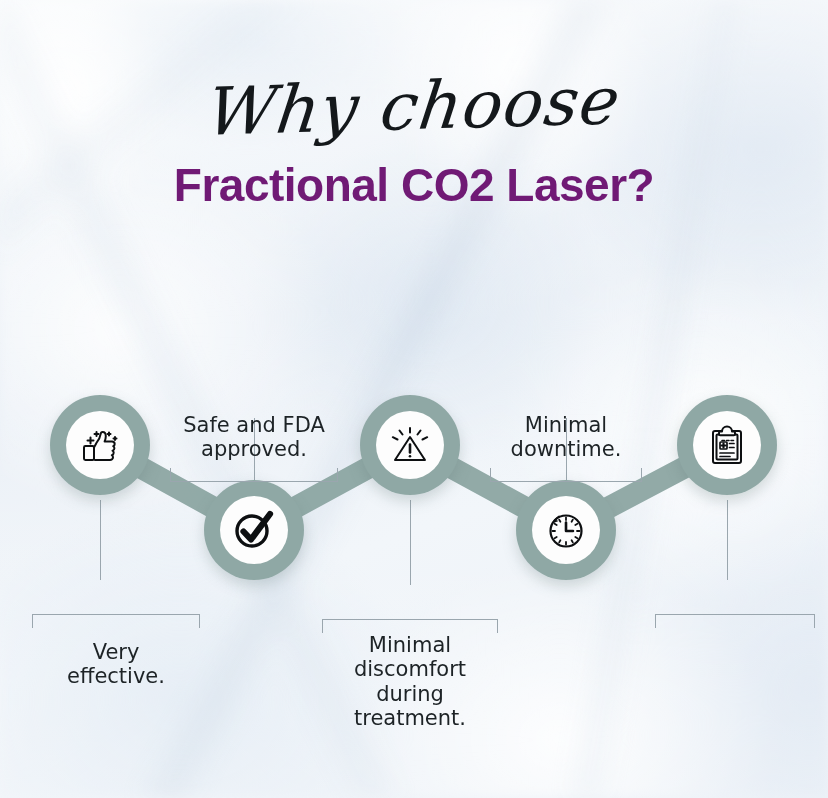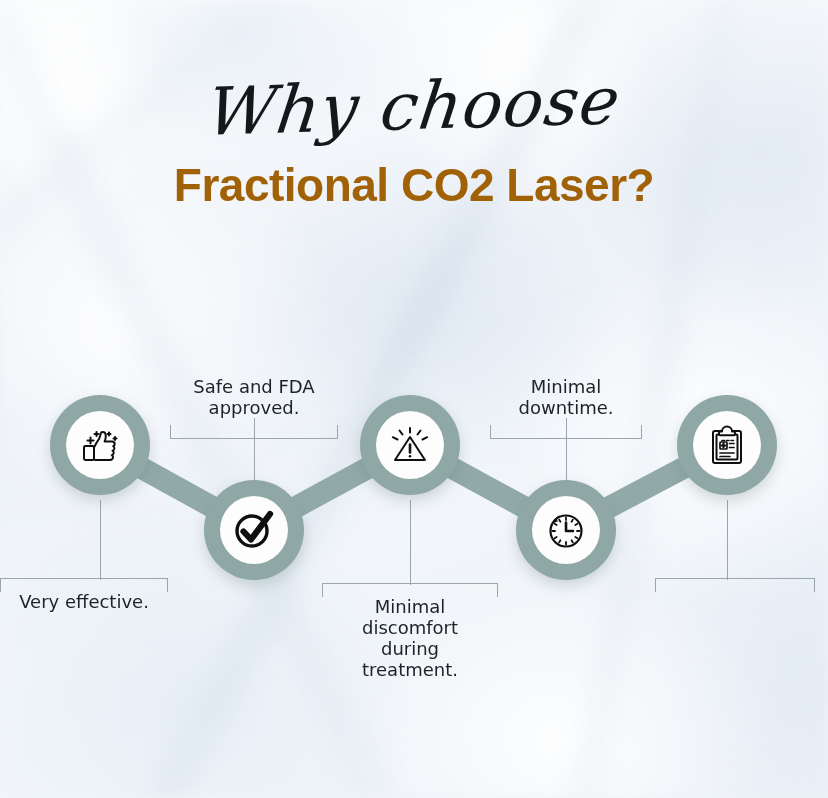--- a/index.html
+++ b/index.html
@@ -77,21 +77,21 @@
     transform-origin: 50% 50%;
     white-space: nowrap;
   }
   .title-line {
     margin-top: 22px;
     font-family: "Liberation Sans", sans-serif;
     font-weight: 700;
     font-size: 46px;
     line-height: 1;
     letter-spacing: -0.5px;
-    color: #a16207;
+    color: #701a75;
     white-space: nowrap;
     text-align: center;
   }
 
   
   #chain {
     position: absolute;
     left: 0;
     top: 0;
     width: 828px;
@@ -124,25 +124,26 @@
     justify-content: center;
   }
   .node .disc svg {
     display: block;
   }
 
   
   .callout {
     position: absolute;
     font-family: "DejaVu Sans", sans-serif;
-    font-size: 18px;
+    font-size: 21px;
     line-height: 1.16;
     color: #1d2326;
     text-align: center;
     box-sizing: border-box;
+    margin-top: 36px;
   }
   .callout .txt {
     display: block;
     padding: 2px 10px 6px 10px;
     white-space: pre-line;
   }
 
   
   .bracket {
     position: absolute;
@@ -288,21 +289,21 @@
             <path d="M18 18.5 L20.5 18.5 M22.5 18.5 L25 18.5 M27 18.5 L29.5 18.5" stroke-width="1.6"></path>
             <path d="M17.5 23.5 L21.5 23.5 M19.5 21.5 L19.5 25.5" stroke-width="2.2"></path>
             <rect x="16" y="20" width="7" height="7" rx="0.8" stroke-width="1.7"></rect>
             <path d="M25.5 21.5 L30 21.5 M25.5 25.5 L30 25.5" stroke-width="1.7"></path>
             <path d="M16 31 L30 31 M16 34.5 L26 34.5" stroke-width="1.7"></path>
           </g>
         </svg>
       </div>
     </div>
 
-    <div class="callout" style="left:0; top:578px; width:168px; padding-top:12px;">
+    <div class="callout" style="left:32px; top:578px; width:168px; padding-top:24px;">
       <div class="bracket above"></div>
       <span class="txt">Very effective.</span>
     </div>
 
     <div class="callout" style="left:170px; top:375px; width:168px; padding-bottom:14px;">
       <span class="txt">Safe and FDA
 approved.</span>
       <div class="bracket below"></div>
     </div>
 

